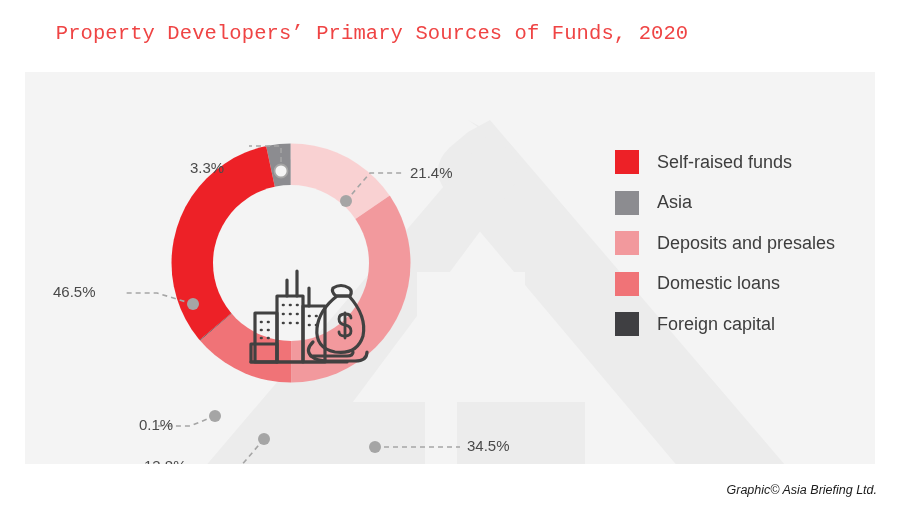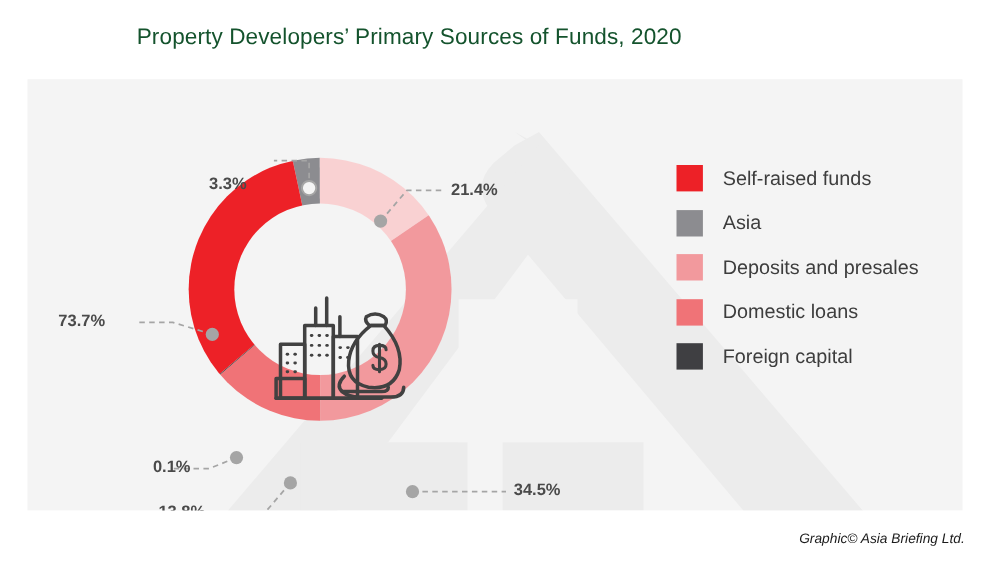--- a/index.html
+++ b/index.html
@@ -20,23 +20,24 @@
     background: #ffffff;
   }
   
   #chart-title {
     position: absolute;
     left: 0;
     top: 22px;
     width: 744px;
     text-align: center;
     font-size: 20.5px;
-    color: #14532d;
+    color: #ef4444;
     letter-spacing: 0.1px;
     white-space: nowrap;
+    font-family: Liberation Mono, monospace;
   }
   
   #panel {
     position: absolute;
     left: 25px;
     top: 72px;
     width: 850px;
     height: 392px;
     background: #f4f4f4;
     overflow: hidden;
@@ -68,21 +69,21 @@
     position: absolute;
     left: 222px;
     top: 194px;
     width: 136px;
     height: 118px;
   }
   
   .pct-label {
     position: absolute;
     font-size: 15px;
-    font-weight: bold;
+    font-weight: normal;
     color: #4a4a4a;
     white-space: nowrap;
   }
   
   #legend {
     position: absolute;
     left: 590px;
     top: 70px;
     width: 250px;
   }
@@ -178,21 +179,21 @@
           <circle cx="321" cy="129" r="6" fill="#a5a5a5"></circle>
           <circle cx="168" cy="232" r="6" fill="#a5a5a5"></circle>
           <circle cx="190" cy="344" r="6" fill="#a5a5a5"></circle>
           <circle cx="239" cy="367" r="6" fill="#a5a5a5"></circle>
           <circle cx="350" cy="375" r="6" fill="#a5a5a5"></circle>
         </g>
       </svg>
 
       <div class="pct-label" style="left:165px; top:87px;">3.3%</div>
       <div class="pct-label" style="left:385px; top:92px;">21.4%</div>
-      <div class="pct-label" style="left:28px;  top:211px;">73.7%</div>
+      <div class="pct-label" style="left:28px;  top:211px;">46.5%</div>
       <div class="pct-label" style="left:73px;  top:344px;margin-left:41px;">0.1%</div>
       <div class="pct-label" style="left:119px; top:385px;">13.8%</div>
       <div class="pct-label" style="left:442px; top:365px;">34.5%</div>
 
       <svg id="center-icon" viewBox="0 0 136 118" xmlns="http://www.w3.org/2000/svg" fill="none" stroke="#414141" stroke-width="3.2" stroke-linejoin="round" stroke-linecap="round">
 
         <path d="M 40 14 L 40 30"></path>
         <path d="M 50 5  L 50 30"></path>
         <path d="M 62 22 L 62 40"></path>
 

